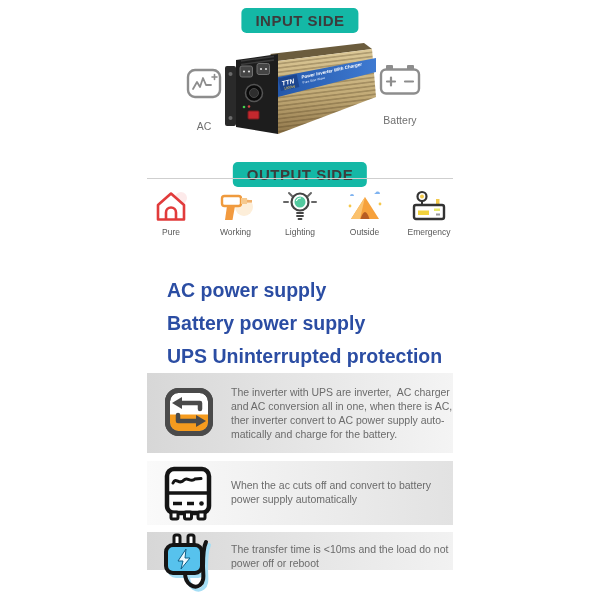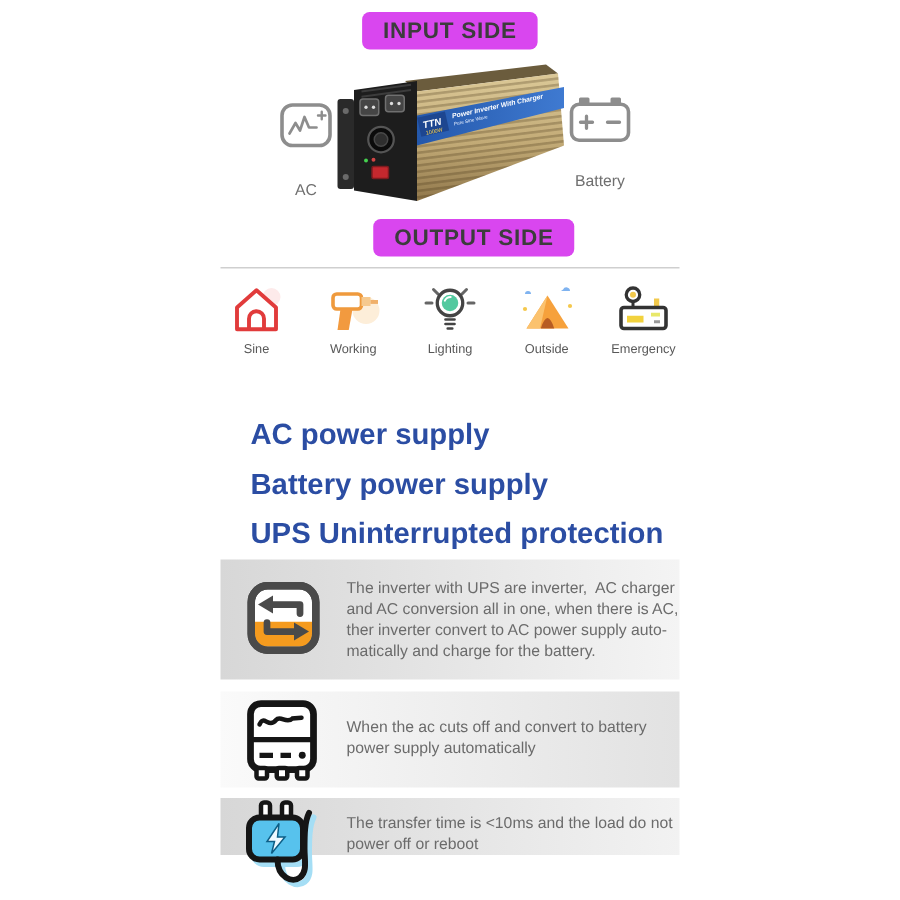--- a/index.html
+++ b/index.html
@@ -1,22 +1,22 @@
 <!DOCTYPE html>
 <html><head>
 <meta charset="utf-8">
 <style>
   html,body{margin:0;padding:0;}
   body{width:600px;height:600px;background:#ffffff;font-family:"Liberation Sans",sans-serif;position:relative;overflow:hidden;}
   .abs{position:absolute;}
   
-  .side-badge{left:50%;transform:translateX(-50%);background:#d946ef;color:#3c3c3c;
+  .side-badge{left:50%;transform:translateX(-50%);background:#14b8a6;color:#3c3c3c;
     font-size:15px;font-weight:bold;letter-spacing:.5px;padding:4px 14px;border-radius:5px;white-space:nowrap;}
   #badge-input{top:8px;}
-  #badge-output{top:146px;margin-left:16px;}
+  #badge-output{top:162px;}
   
   .io-block{text-align:center;color:#6f6f6f;font-size:10.5px;}
   .io-block .lbl{margin-top:14px;}
   #ac-block{left:181px;top:66px;width:46px;}
   #battery-block{left:368px;top:62px;width:64px;}
   #inverter{left:224px;top:40px;}
   
   #divider{left:147px;top:178px;width:306px;height:1px;background:#cfcfcf;}
   
   #usecases{left:147px;top:189px;width:306px;display:flex;justify-content:space-between;}
@@ -119,21 +119,21 @@
 
 <div class="abs" id="usecases">
   <div class="uc">
     <div class="icon">
       <svg width="36" height="33" viewBox="0 0 36 33">
         <circle cx="28" cy="8" r="6" fill="#fdeaea"></circle>
         <path d="M5 15 L18 3.5 L31 15 V29.5 H5 Z" fill="#fff" stroke="#e13b3b" stroke-width="2.6" stroke-linejoin="round"></path>
         <path d="M13 29.5 V22.5 a5 5 0 0 1 10 0 V29.5" fill="none" stroke="#e13b3b" stroke-width="2.6"></path>
       </svg>
     </div>
-    <div class="lbl">Sine</div>
+    <div class="lbl">Pure</div>
   </div>
   <div class="uc">
     <div class="icon">
       <svg width="36" height="33" viewBox="0 0 36 33">
         <circle cx="26" cy="17" r="9" fill="#fdeed9"></circle>
         <rect x="4" y="6" width="19" height="10" rx="2.5" fill="#fff" stroke="#ef9a3d" stroke-width="2.4"></rect>
         <rect x="23" y="8" width="6" height="6" fill="#f6c98e"></rect>
         <rect x="29" y="10" width="5" height="2.6" fill="#f0b06b"></rect>
         <polygon points="9,16 17,16 14.5,30 7,30" fill="#f29a3f"></polygon>
       </svg>

